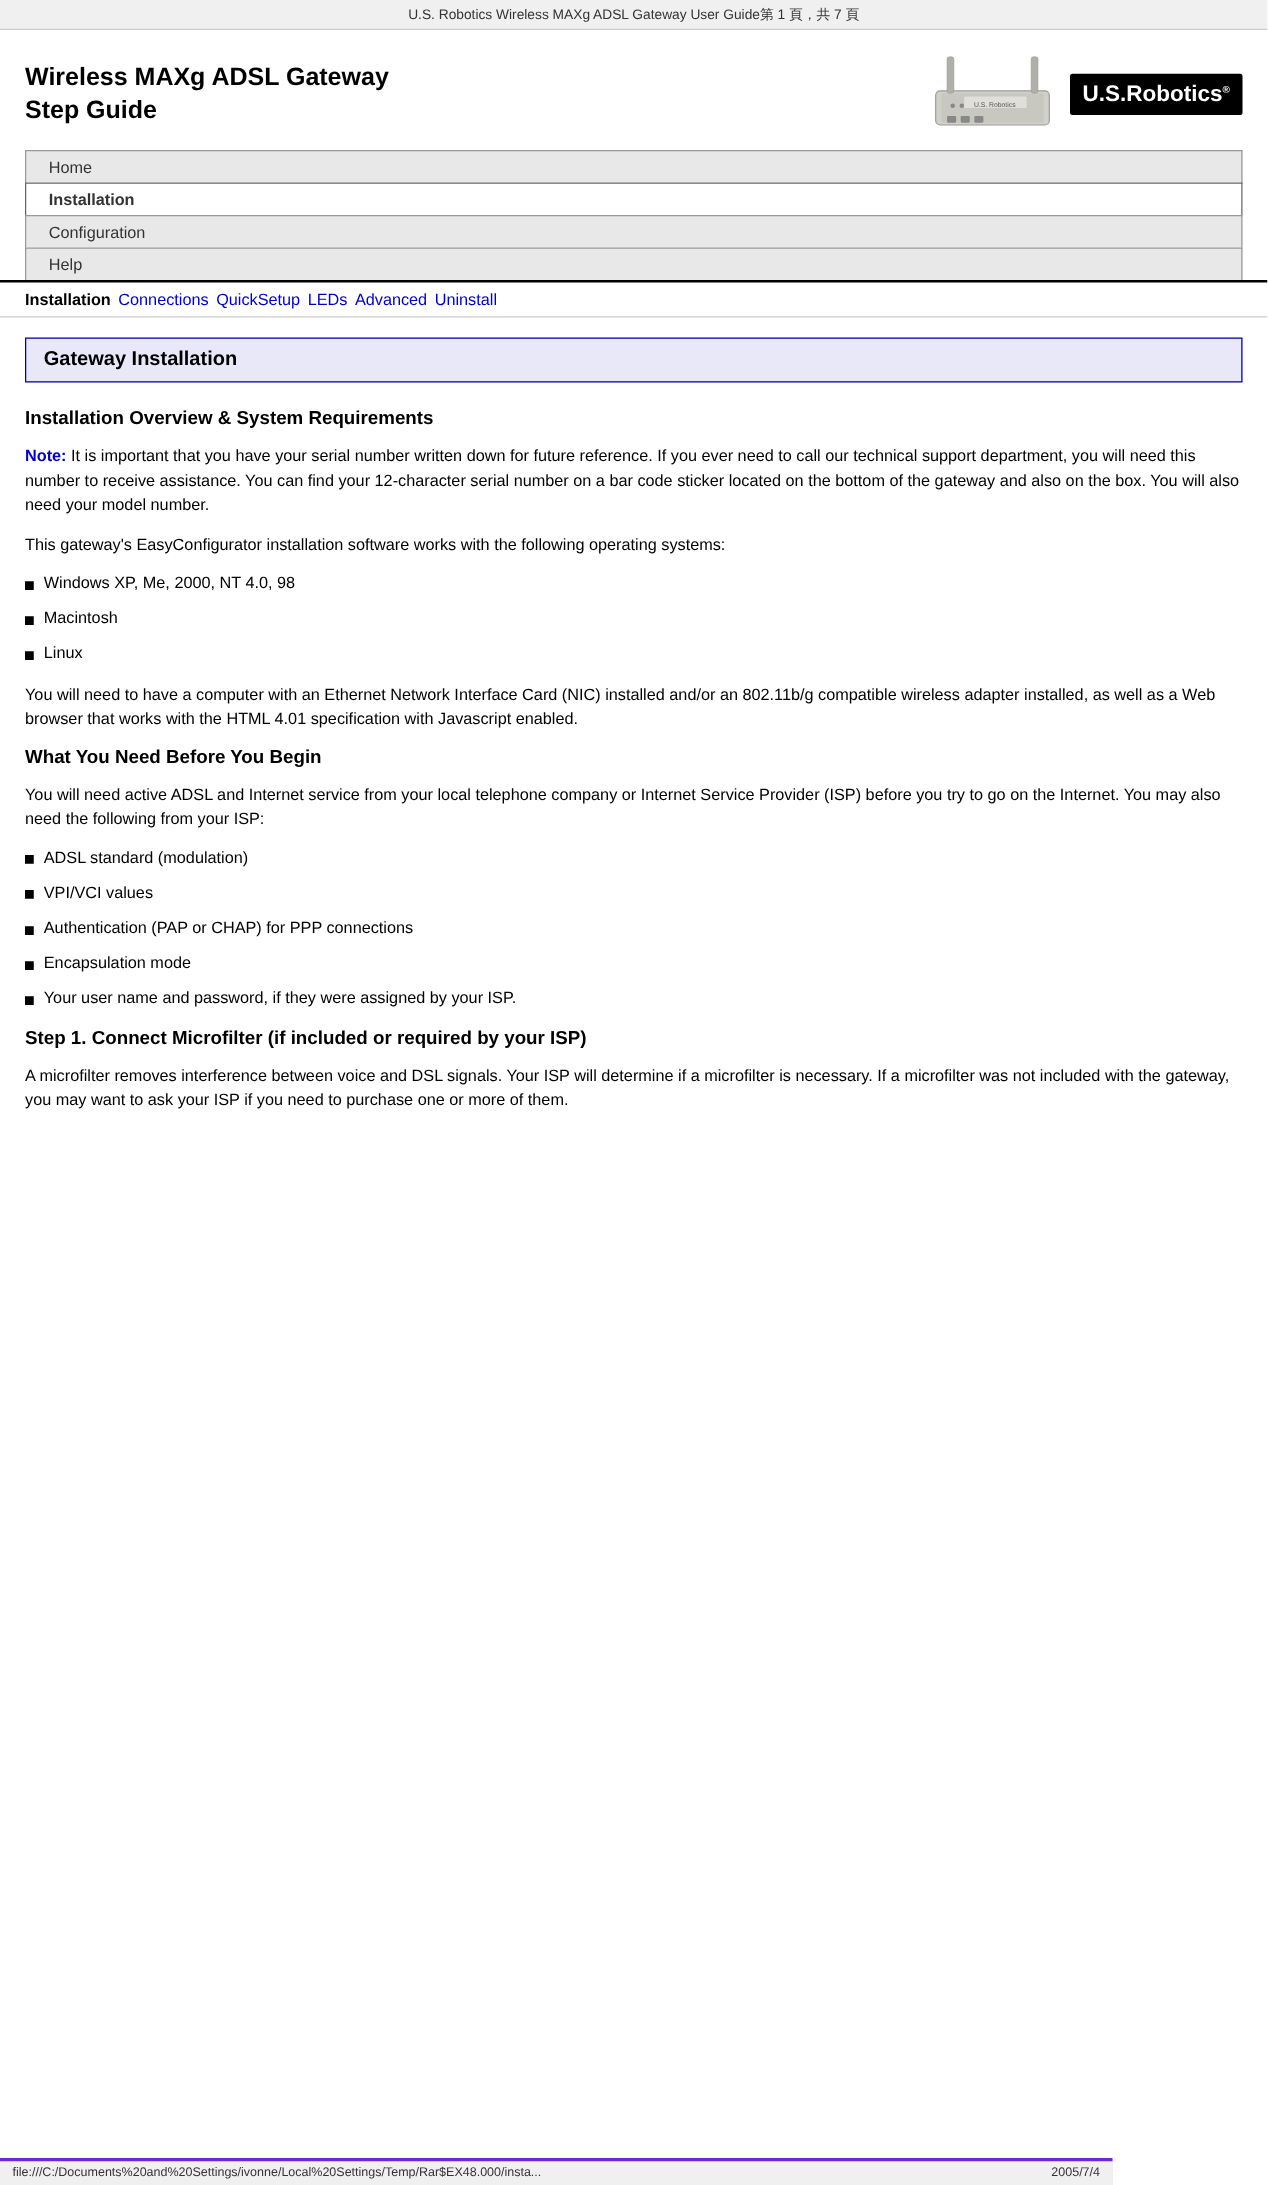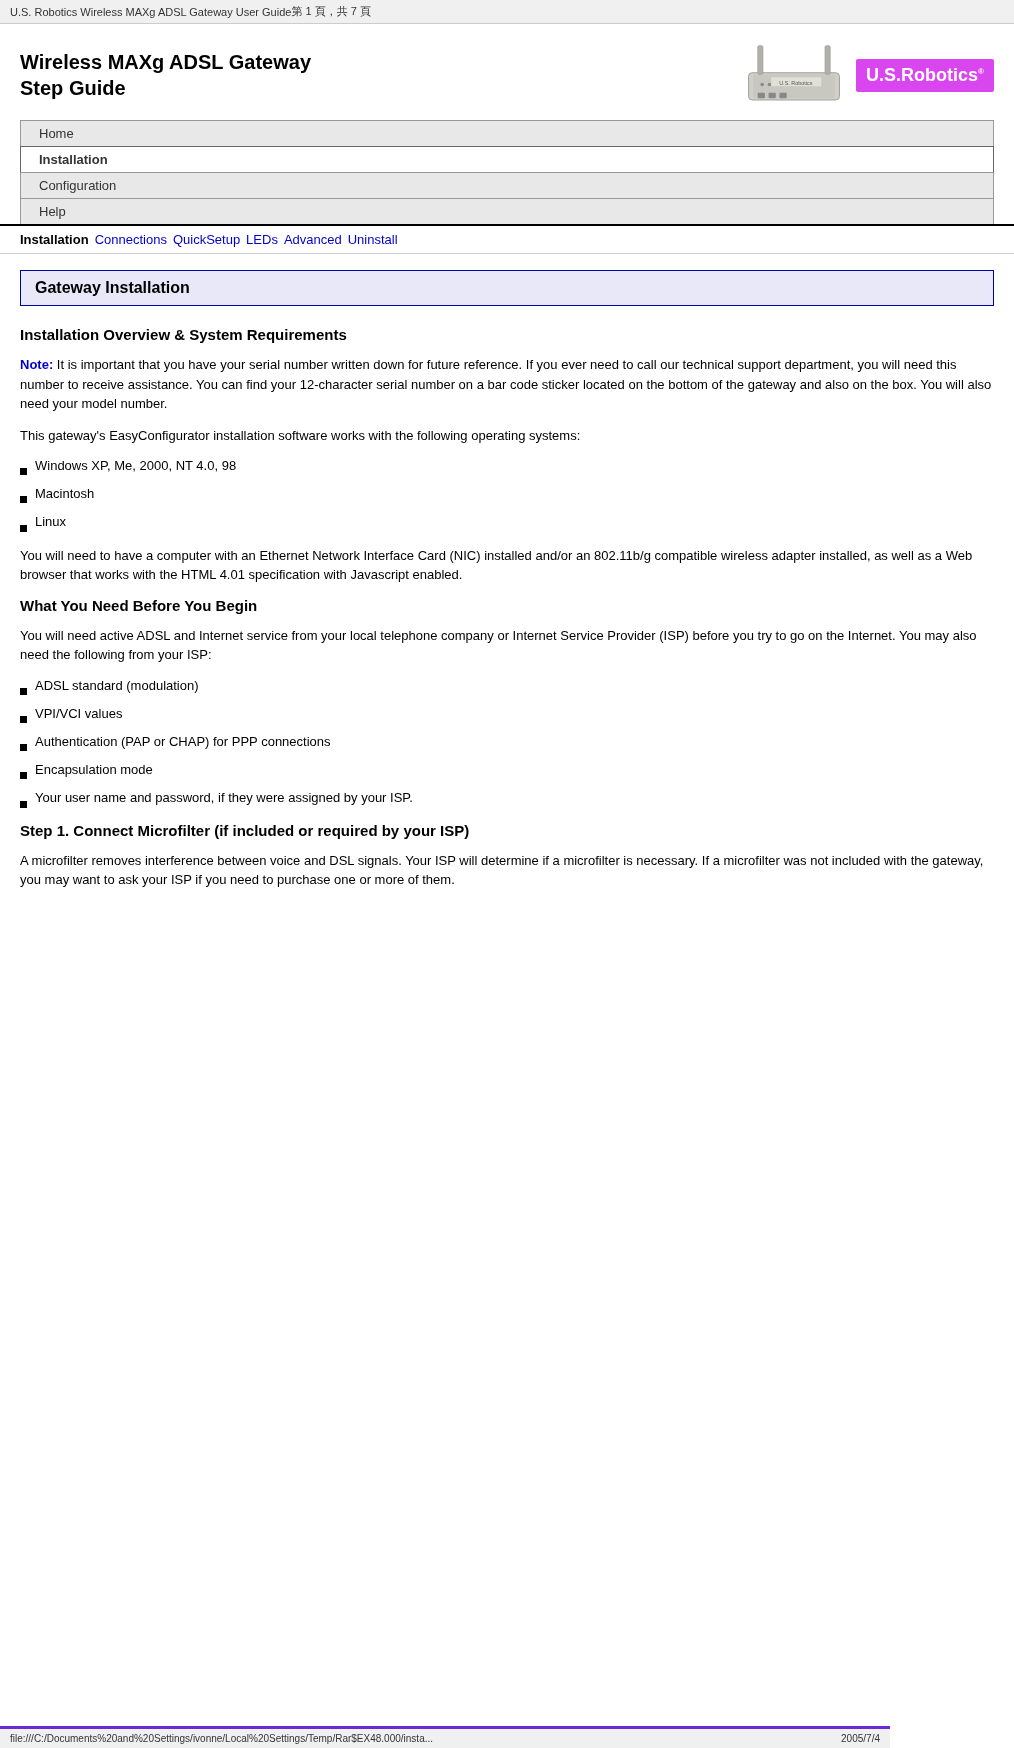--- a/index.html
+++ b/index.html
@@ -8,21 +8,21 @@
       font-family: Arial, Helvetica, sans-serif;
       font-size: 13px;
       color: #000;
       background: #fff;
       width: 1014px;
     }
 
     
     .browser-top-bar {
       display: flex;
-      justify-content: flex-start;
+      justify-content: center;
       align-items: center;
       padding: 4px 10px;
       border-bottom: 1px solid #ccc;
       background: #f0f0f0;
       font-size: 11px;
       color: #333;
     }
 
     
     .page-wrapper {
@@ -55,21 +55,21 @@
       height: 70px;
       position: relative;
     }
 
     .router-img-svg {
       width: 100%;
       height: 100%;
     }
 
     .usr-logo {
-      background: #d946ef;
+      background: #000000;
       color: white;
       font-size: 18px;
       font-weight: bold;
       padding: 6px 10px;
       border-radius: 2px;
       white-space: nowrap;
       font-family: Arial, sans-serif;
     }
 
     .usr-logo-dot {
@@ -167,21 +167,21 @@
 
     
     .content-ul {
       list-style: none;
       margin: 0 0 14px 0;
       padding: 0;
     }
 
     .content-ul li {
       display: flex;
-      align-items: flex-end;
+      align-items: center;
       gap: 8px;
       margin-bottom: 10px;
       font-size: 13px;
       line-height: 1.4;
     }
 
     .bullet-square {
       width: 7px;
       height: 7px;
       background: #000;

